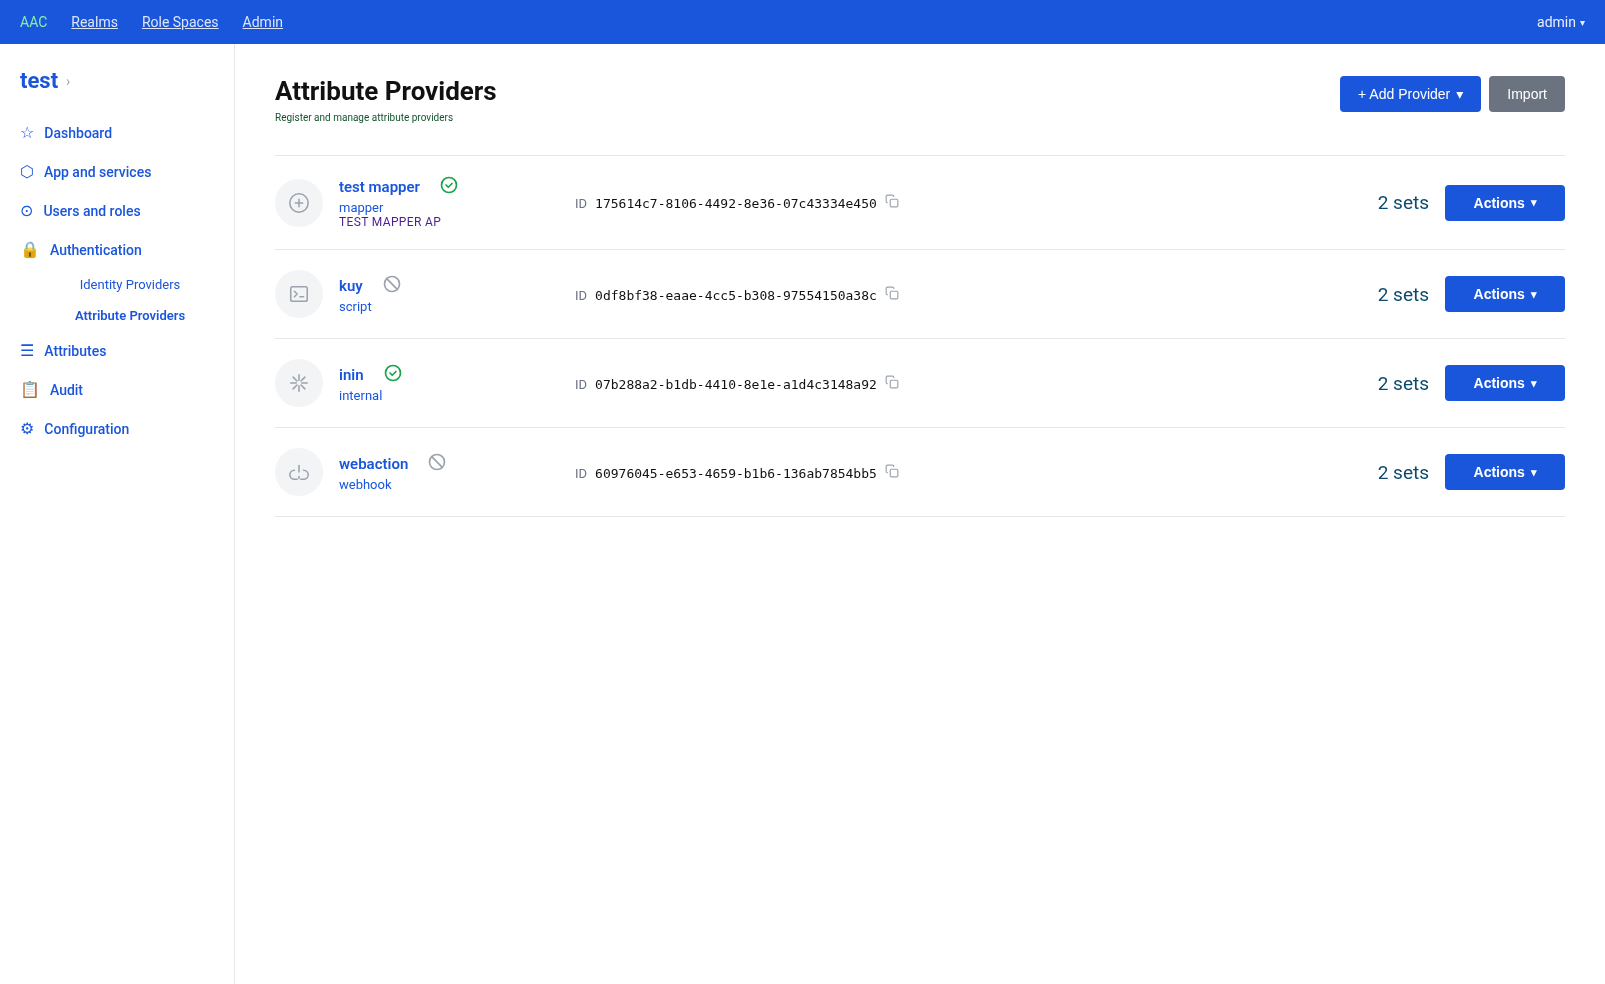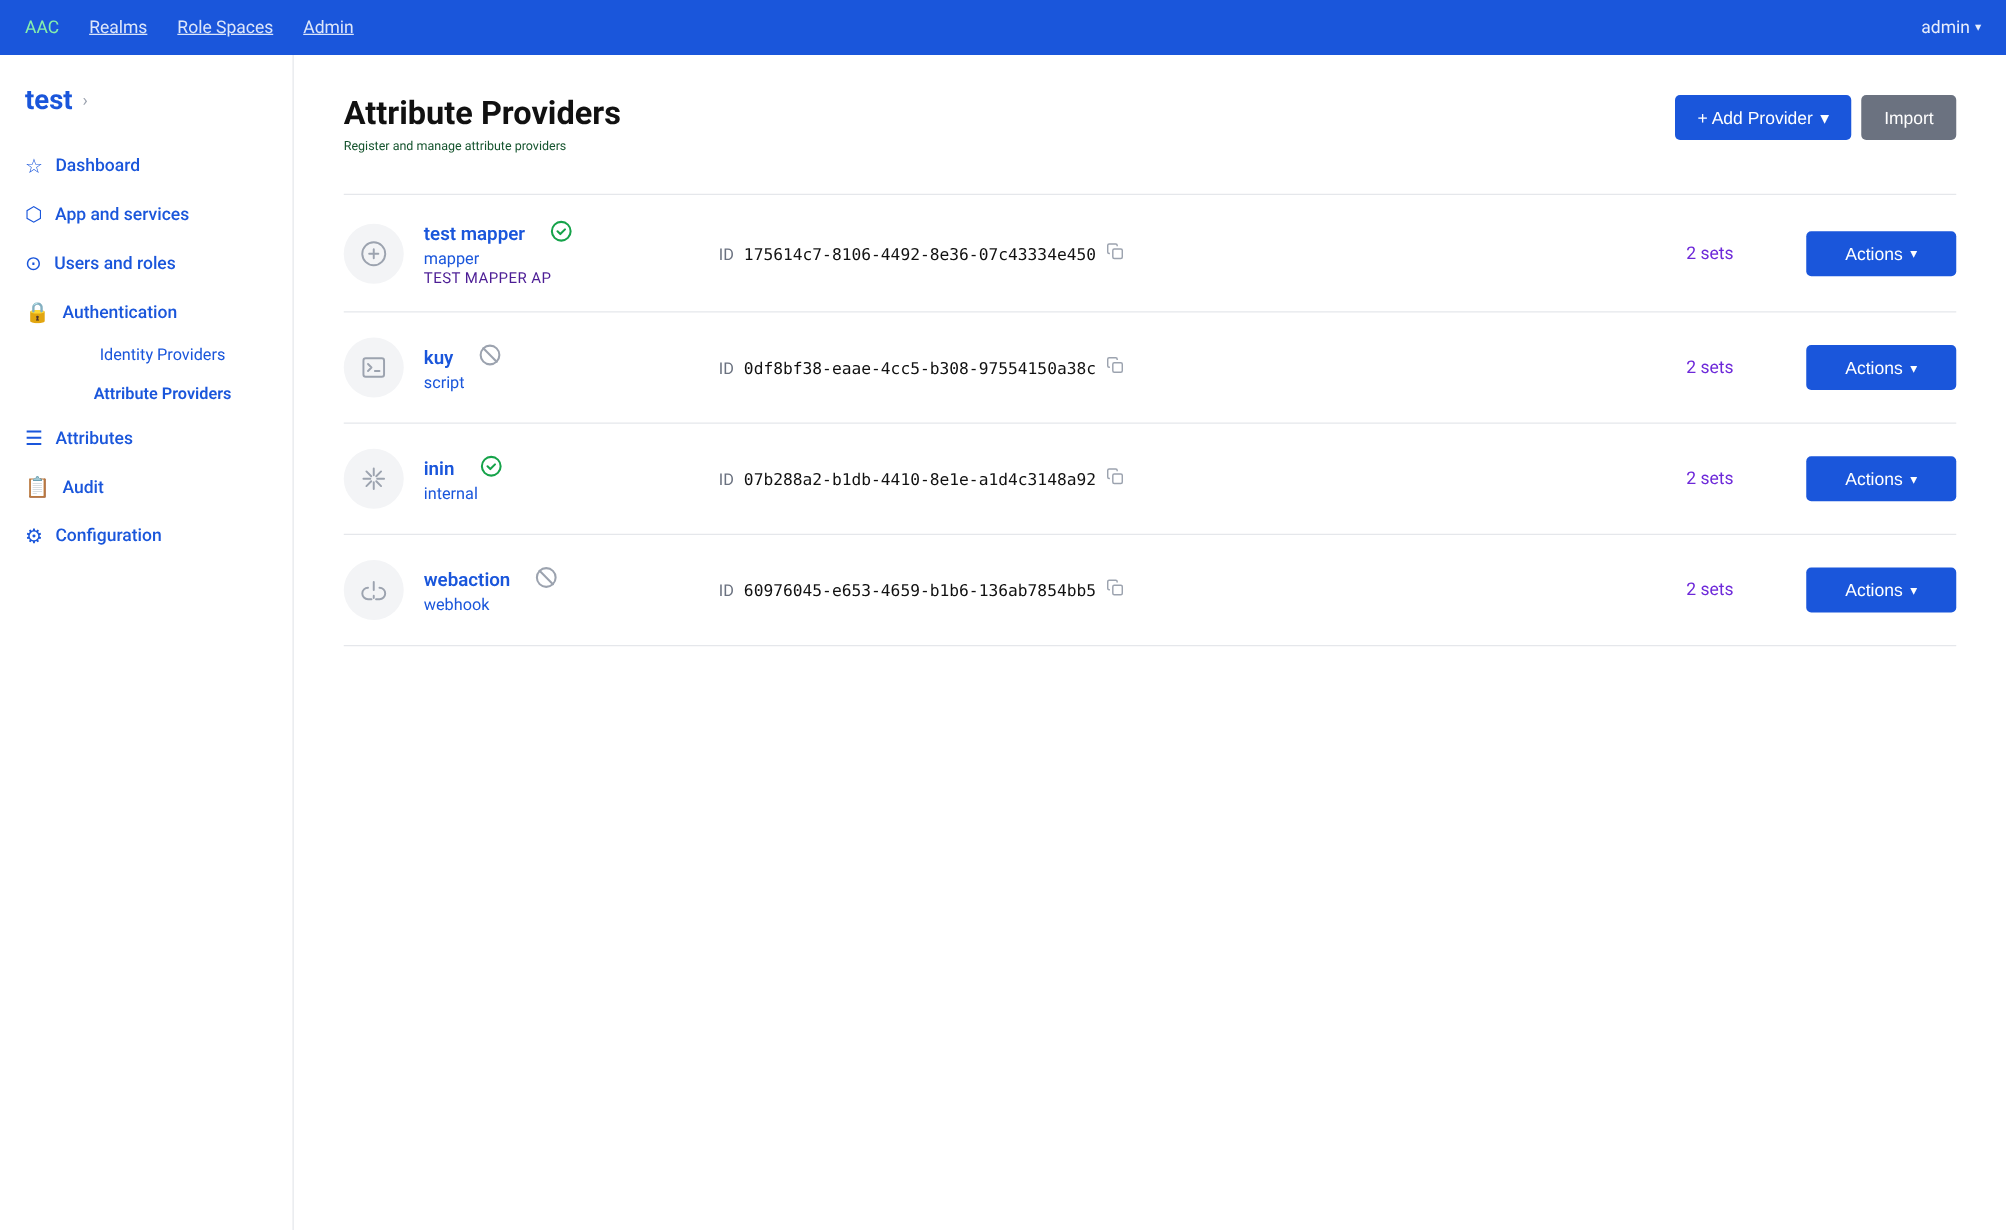--- a/index.html
+++ b/index.html
@@ -218,33 +218,34 @@
       color: #111;
     }
     .copy-icon {
       color: #6b7280;
       cursor: pointer;
       font-size: 14px;
     }
 
     .provider-sets {
       min-width: 80px;
-      color: #6d28d9;
-      font-size: 14px;
+      text-align: right;
+      color: #0c4a6e;
+      font-size: 19px;
       flex-shrink: 0;
     }
 
     .actions-btn {
       background: #1a56db;
       color: #fff;
       border: none;
       border-radius: 4px;
       padding: 10px 18px;
       font-size: 14px;
-      font-weight: 400;
+      font-weight: 700;
       cursor: pointer;
       display: flex;
       align-items: center;
       gap: 6px;
       flex-shrink: 0;
       min-width: 120px;
       justify-content: center;
     }
     .chevron-down { font-size: 11px; }
   </style>

